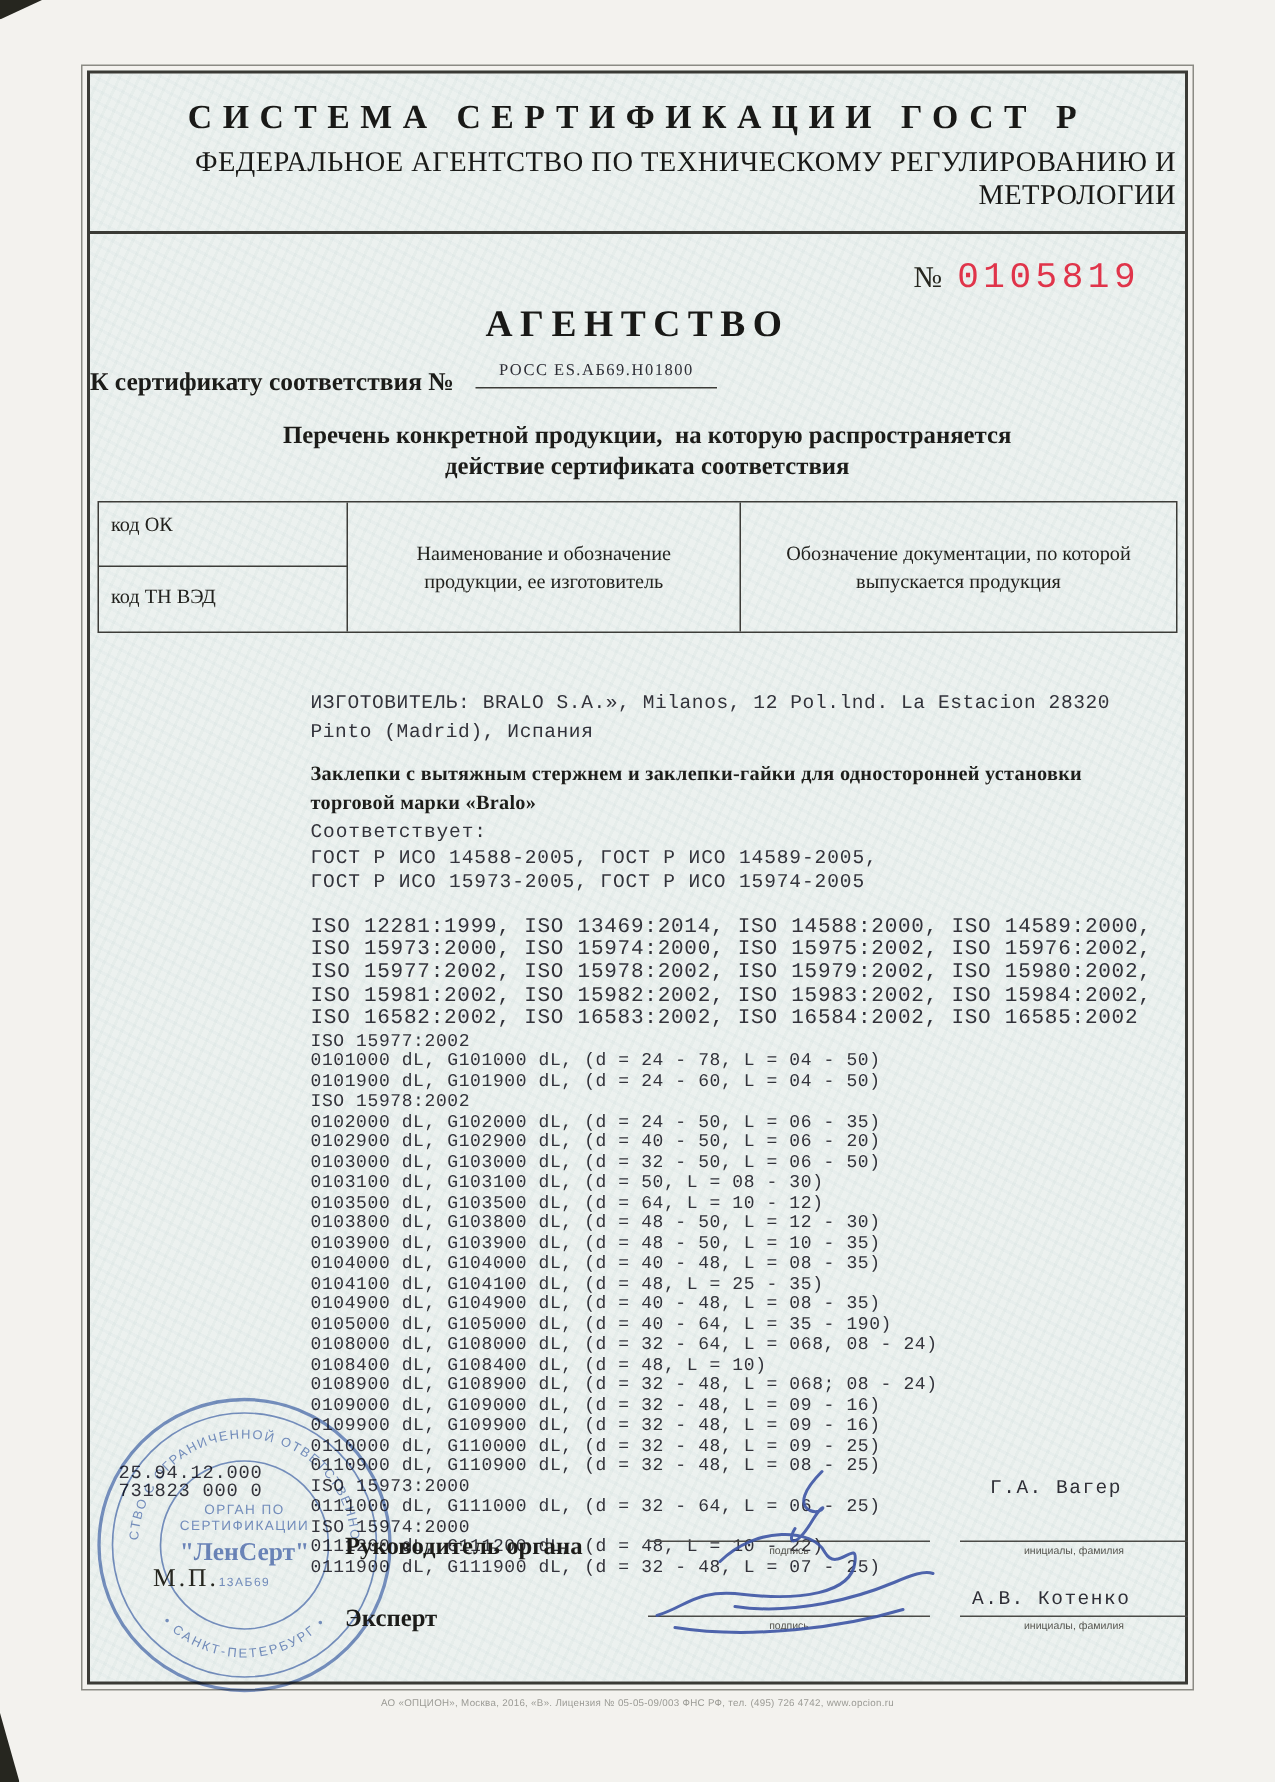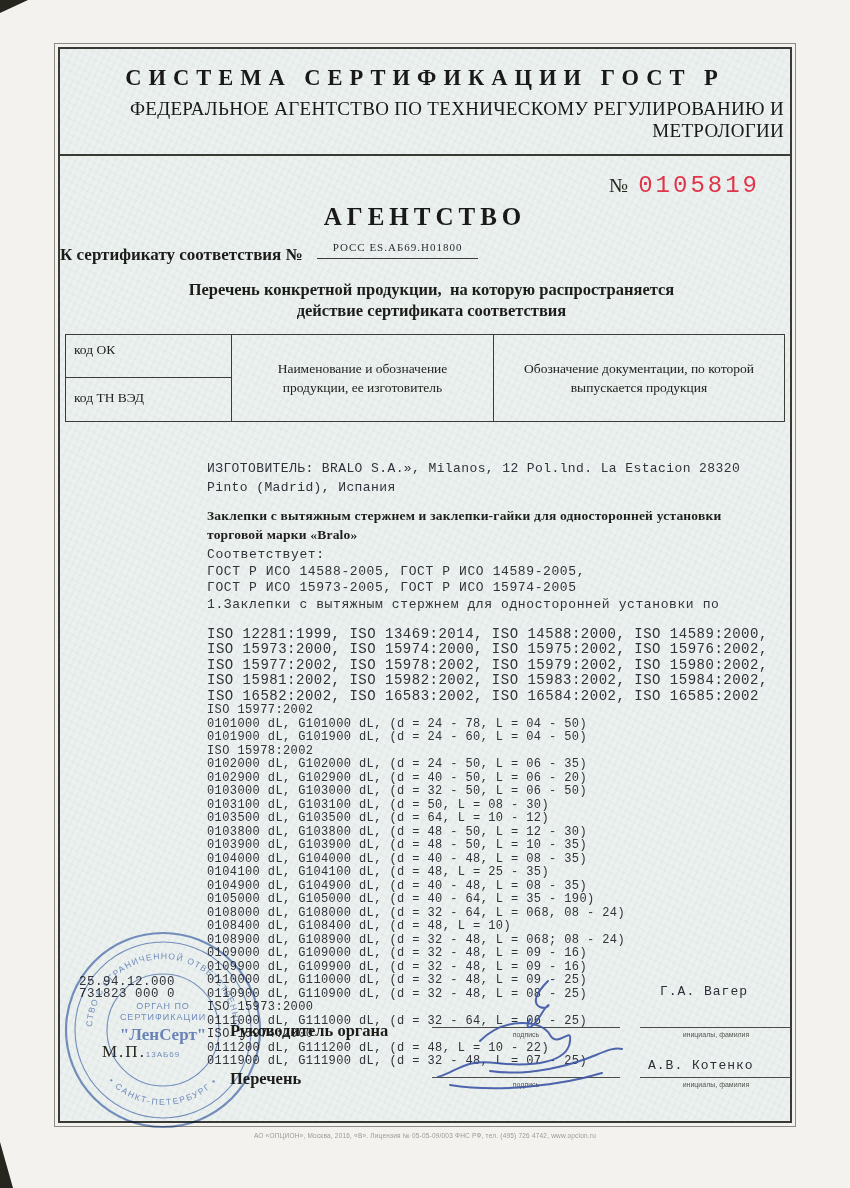--- a/index.html
+++ b/index.html
@@ -138,21 +138,20 @@
       <span class="code-left code-ok">25.94.12.000</span>
       <span class="code-left code-tnved">731823 000 0</span>
 
       <pre class="mono-manufacturer">ИЗГОТОВИТЕЛЬ: BRALO S.A.», Milanos, 12 Pol.lnd. La Estacion 28320
 Pinto (Madrid), Испания</pre>
       <div class="desc">Заклепки с вытяжным стержнем и заклепки-гайки для односторонней установки
 торговой марки «Bralo»</div>
       <div class="monoline mono-mid mono-conforms">Соответствует:</div>
       <pre class="mono-mid">ГОСТ Р ИСО 14588-2005, ГОСТ Р ИСО 14589-2005,
 ГОСТ Р ИСО 15973-2005, ГОСТ Р ИСО 15974-2005</pre>
-      <div class="monoline mono-mid">1.Заклепки с вытяжным стержнем для односторонней установки по</div>
       <pre class="mono-iso">ISO 12281:1999, ISO 13469:2014, ISO 14588:2000, ISO 14589:2000,
 ISO 15973:2000, ISO 15974:2000, ISO 15975:2002, ISO 15976:2002,
 ISO 15977:2002, ISO 15978:2002, ISO 15979:2002, ISO 15980:2002,
 ISO 15981:2002, ISO 15982:2002, ISO 15983:2002, ISO 15984:2002,
 ISO 16582:2002, ISO 16583:2002, ISO 16584:2002, ISO 16585:2002</pre>
       <pre class="mono-products">ISO 15977:2002
 0101000 dL, G101000 dL, (d = 24 - 78, L = 04 - 50)
 0101900 dL, G101900 dL, (d = 24 - 60, L = 04 - 50)
 ISO 15978:2002
 0102000 dL, G102000 dL, (d = 24 - 50, L = 06 - 35)
@@ -196,21 +195,21 @@
       </text>
       <text x="103" y="82" text-anchor="middle" fill="#6683c0" font-family="Liberation Sans, sans-serif" font-size="9" letter-spacing="1">ОРГАН ПО</text>
       <text x="103" y="93" text-anchor="middle" fill="#6683c0" font-family="Liberation Sans, sans-serif" font-size="9" letter-spacing="1">СЕРТИФИКАЦИИ</text>
       <text x="103" y="113" text-anchor="middle" fill="#5b78bb" font-family="Liberation Serif, serif" font-size="17" font-weight="bold">"ЛенСерт"</text>
       <text x="103" y="130" text-anchor="middle" fill="#6683c0" font-family="Liberation Sans, sans-serif" font-size="8" letter-spacing="1">13АБ69</text>
     </svg>
 
     <div class="mp">М.П.</div>
 
     <div class="sig-label head">Руководитель органа</div>
-    <div class="sig-label expert">Перечень</div>
+    <div class="sig-label expert">Эксперт</div>
 
     <div class="sig-line line-sign1"></div>
     <div class="sig-caption cap-sign1">подпись</div>
     <div class="sig-name name1">Г.А. Вагер</div>
     <div class="sig-line line-name1"></div>
     <div class="sig-caption cap-name1">инициалы, фамилия</div>
 
     <div class="sig-line line-sign2"></div>
     <div class="sig-caption cap-sign2">подпись</div>
     <div class="sig-name name2">А.В. Котенко</div>

